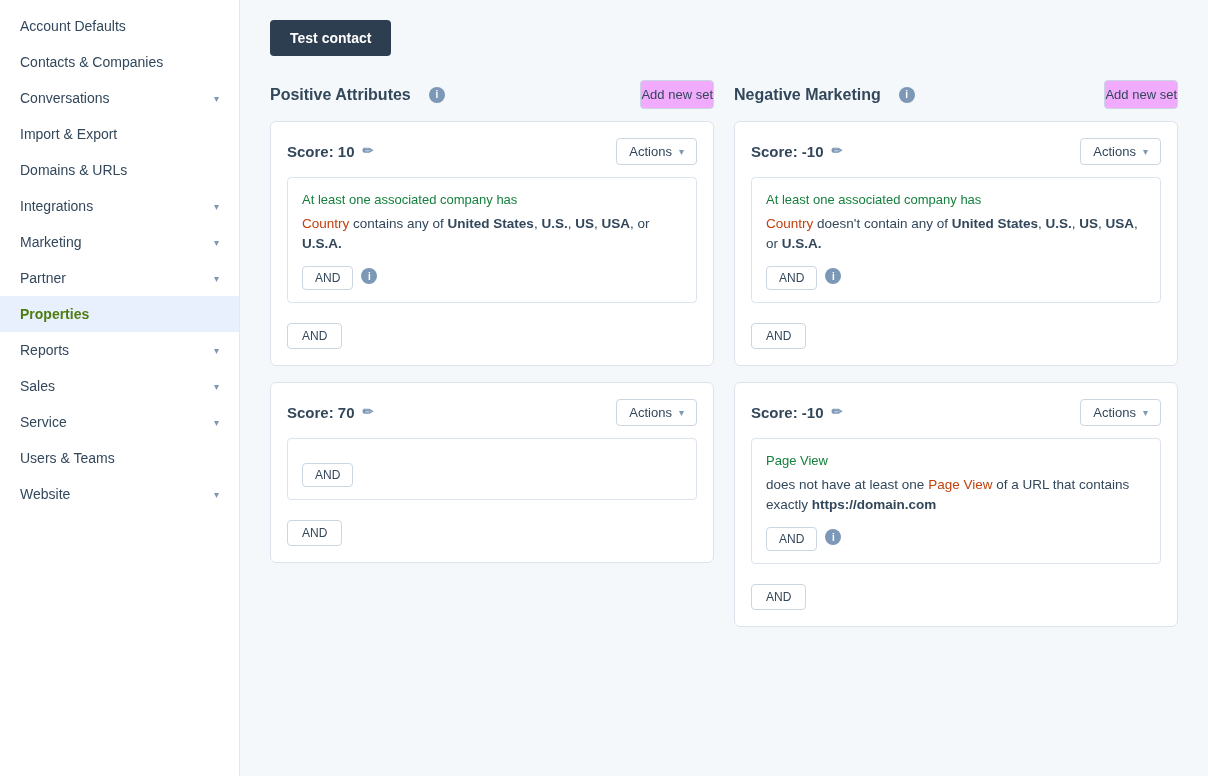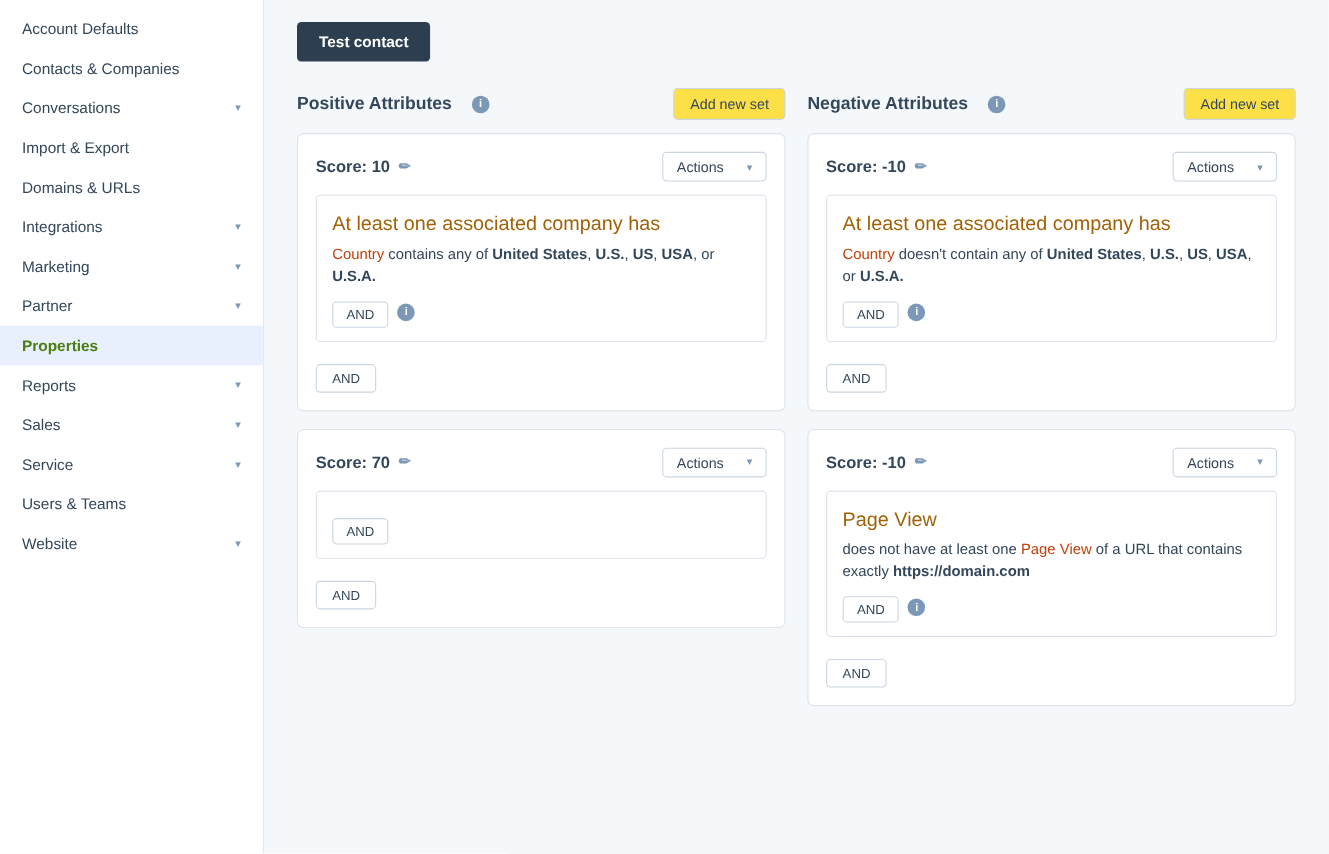--- a/index.html
+++ b/index.html
@@ -92,23 +92,23 @@
       height: 16px;
       border-radius: 50%;
       background: #7c98b6;
       color: #fff;
       font-size: 10px;
       font-weight: bold;
       cursor: pointer;
     }
     .add-new-set-btn {
       border: 1px solid #cbd6e2;
-      background: #fde047;
-      border-radius: 4px;
-      padding: 6px 14px;
+      background: #f0abfc;
+      border-radius: 4px;
+      padding: 6px 0;
       font-size: 13px;
       color: #33475b;
       cursor: pointer;
     }
 
     
     .score-card {
       background: #fff;
       border: 1px solid #dde3ec;
       border-radius: 6px;
@@ -136,41 +136,41 @@
     .actions-btn {
       border: 1px solid #cbd6e2;
       background: #fff;
       border-radius: 4px;
       padding: 5px 12px;
       font-size: 13px;
       color: #33475b;
       cursor: pointer;
       display: flex;
       align-items: center;
-      gap: 21px;
+      gap: 7px;
     }
     .actions-btn .dropdown-arrow {
       font-size: 10px;
       color: #7c98b6;
     }
 
     
     .rule-box {
       border: 1px solid #dde3ec;
       border-radius: 4px;
       padding: 12px 14px;
       margin-bottom: 10px;
       background: #fff;
       font-size: 13.5px;
       color: #33475b;
       line-height: 1.5;
     }
     .rule-box .rule-category {
-      color: #a16207;
-      font-size: 18px;
+      color: #15803d;
+      font-size: 13px;
       margin-bottom: 4px;
     }
     .rule-box .link-text {
       color: #c2410c;
       font-weight: normal;
       margin-top: 12px;
     }
 
     .and-btn {
       border: 1px solid #cbd6e2;
@@ -305,21 +305,21 @@
               <div class="rule-footer">
                 <button class="and-btn">AND</button>
               </div>
             </div><button class="outer-and-btn">AND</button></div>
         </div>
     </div>
 
     <div class="column">
       <div class="column-header">
         <h2 class="column-title">
-          <span>Negative Attributes</span>
+          <span>Negative Marketing</span>
           <span class="info-icon">i</span>
         </h2>
         <button class="add-new-set-btn">Add new set</button>
       </div>
       <div id="negative-cards-container">
           <div class="score-card"><div class="score-header">
               <div class="score-label">
                 <span>Score: -10</span>
                 <span class="edit-icon">✏</span>
               </div>

